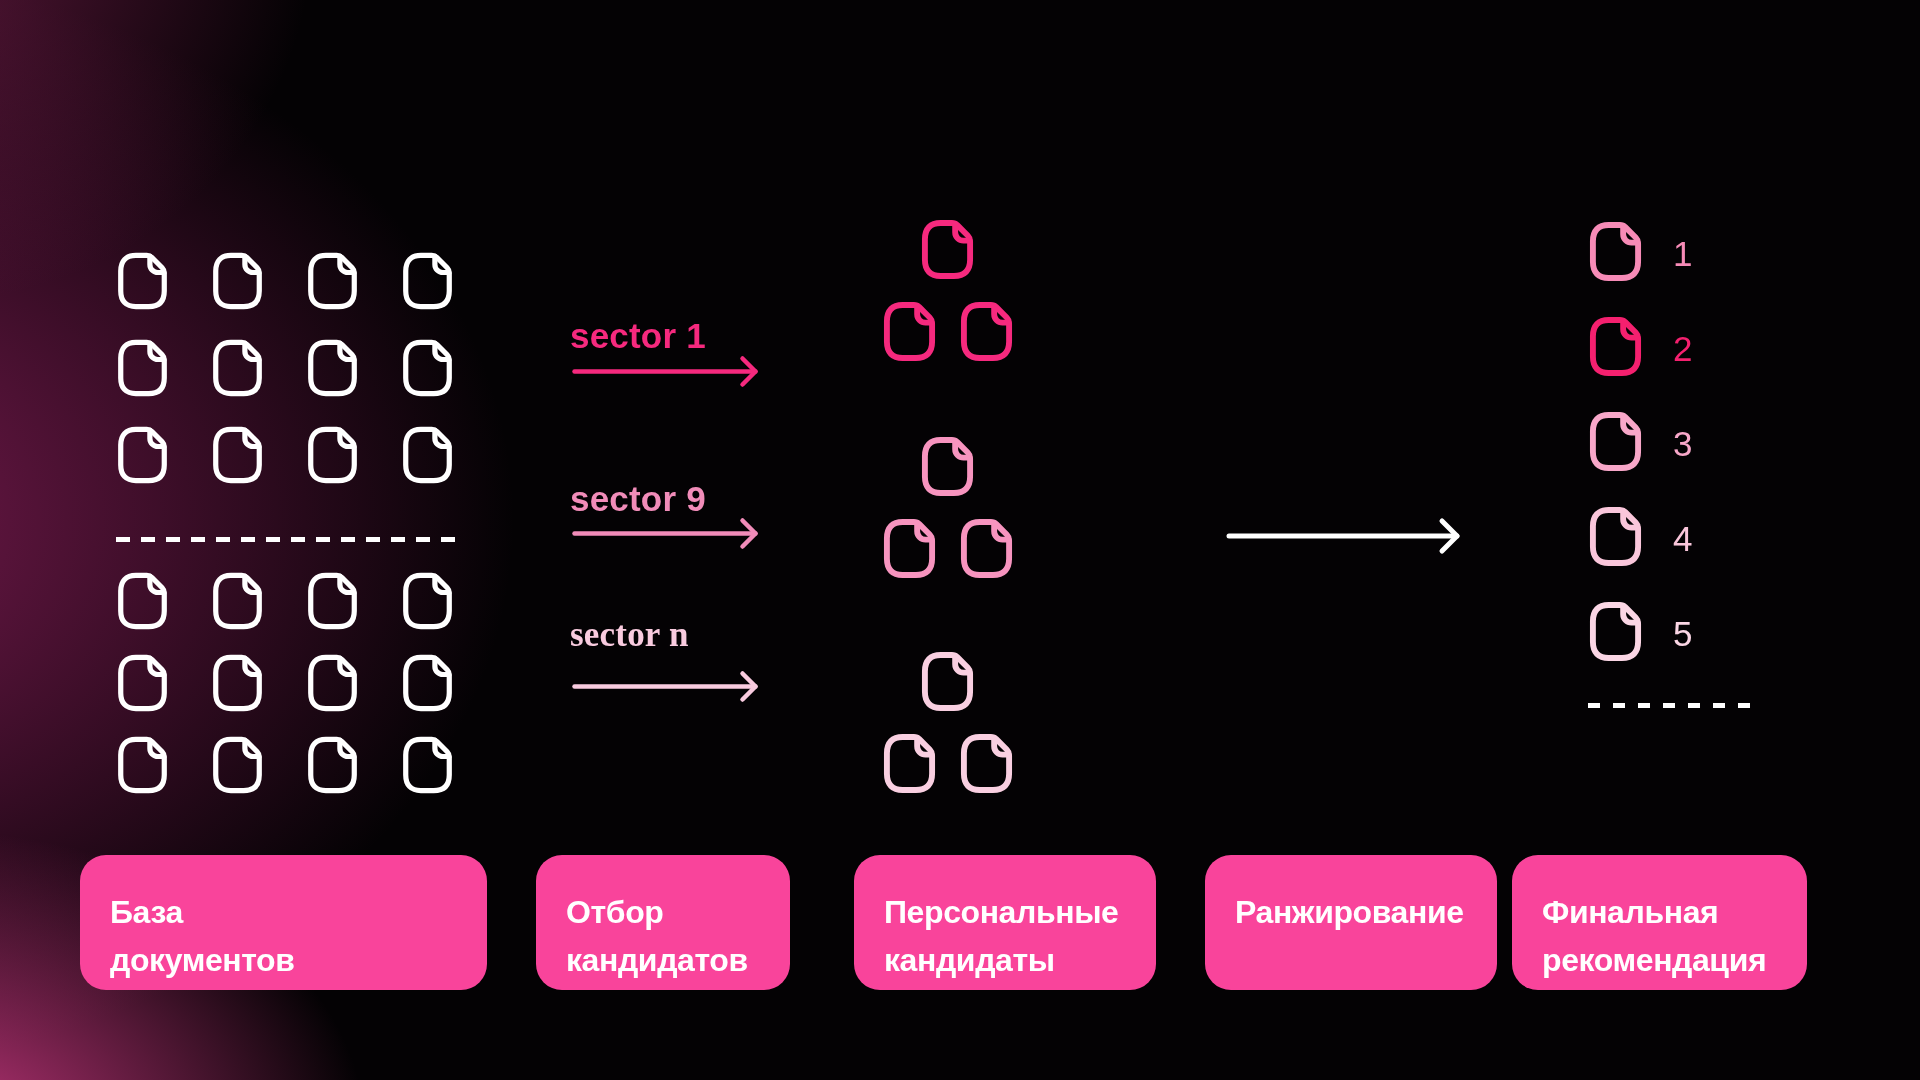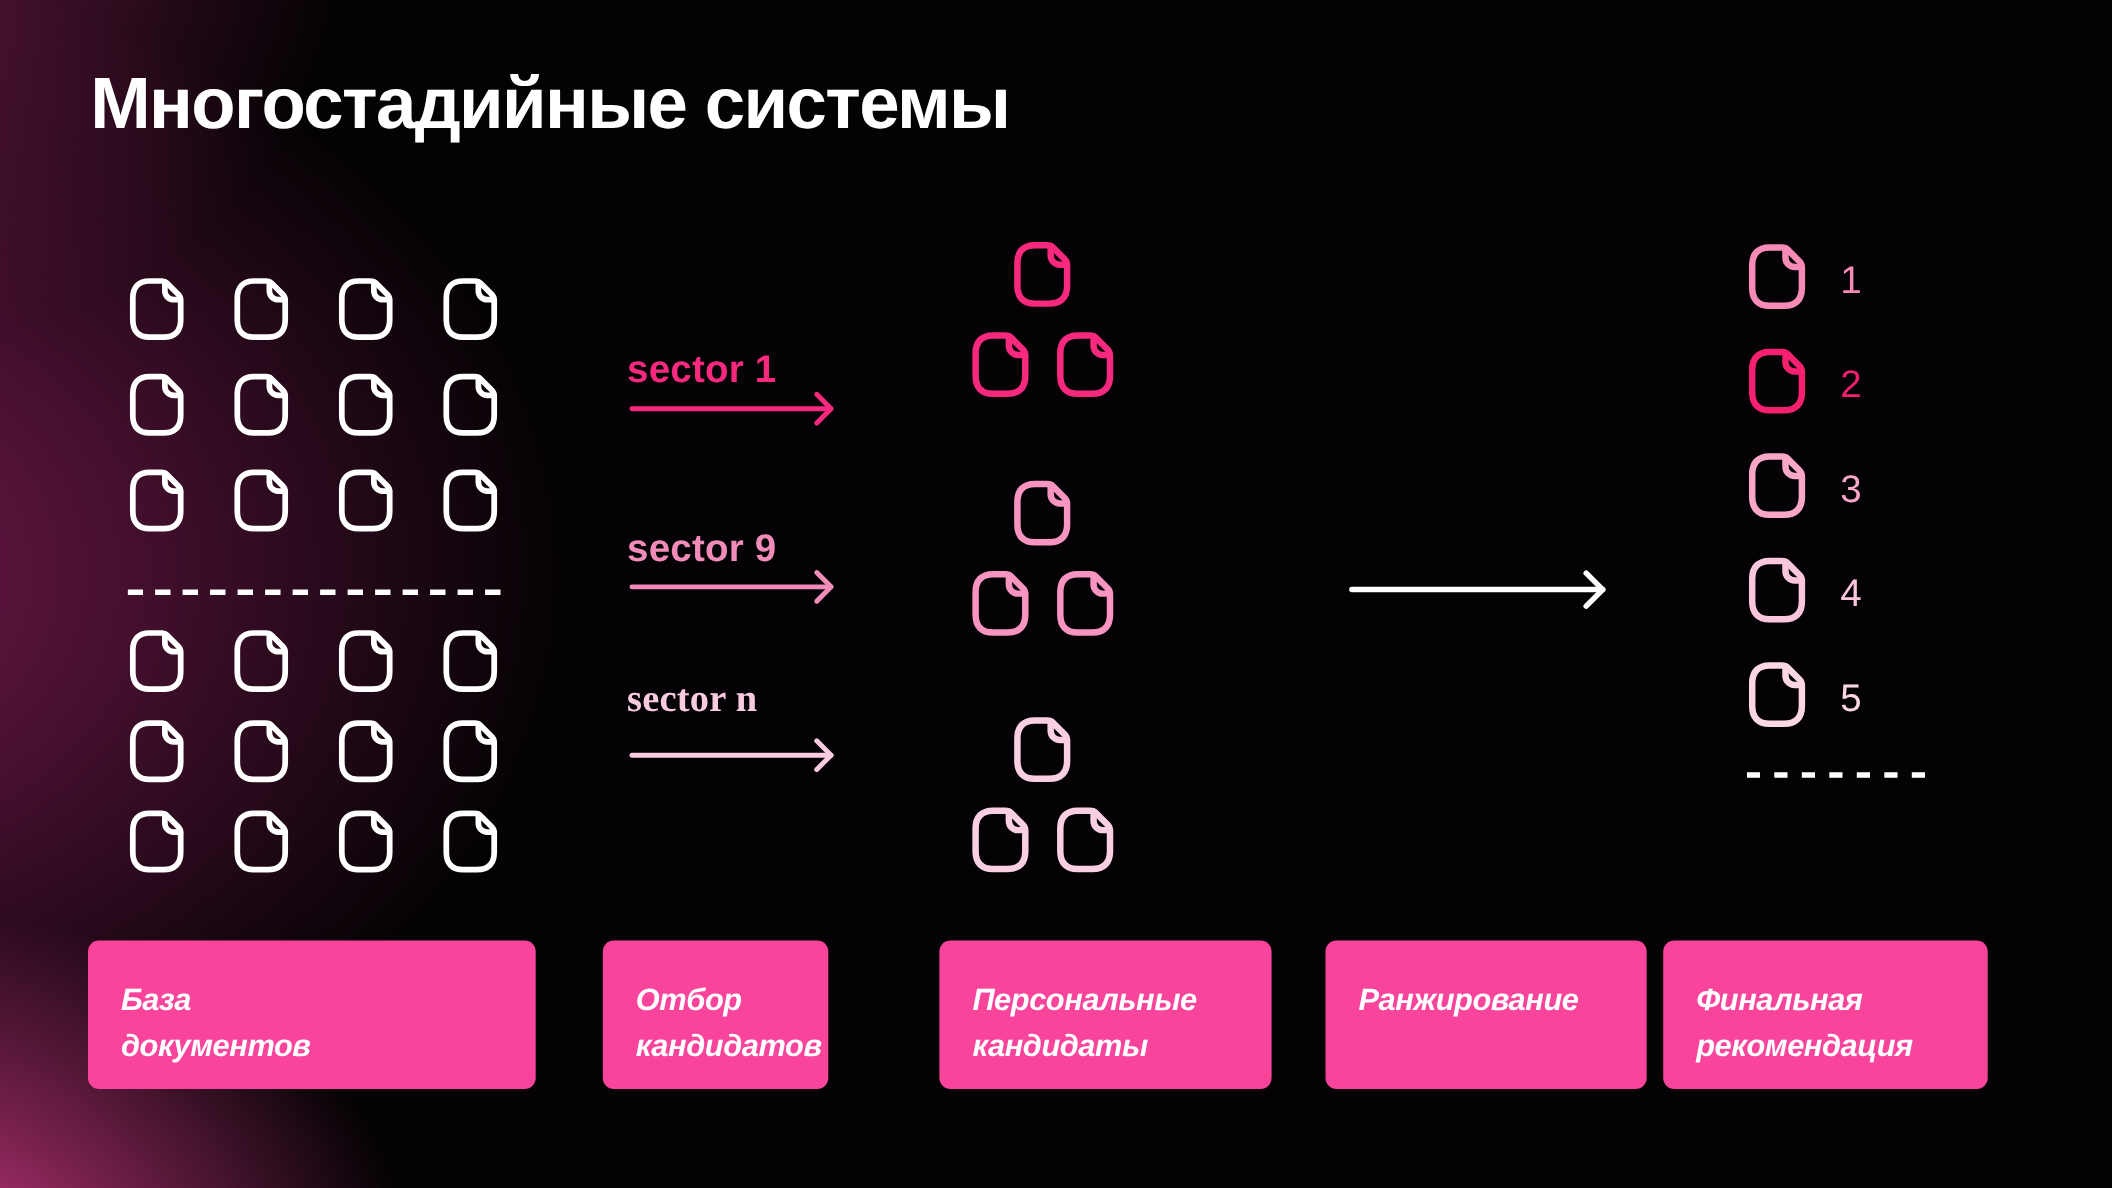--- a/index.html
+++ b/index.html
@@ -23,30 +23,29 @@
   .sector-row{position:absolute;left:570px;}
   .sector-label{font-size:35px;font-weight:600;letter-spacing:0.2px;line-height:1;}
   .sector-arrow{position:absolute;left:570px;}
   #flow-arrow{position:absolute;left:1224px;top:516px;}
   .cluster{position:absolute;left:882px;width:133px;height:146px;}
   .cluster .doc{position:absolute;}
   .rank-row{position:absolute;left:1588px;display:flex;align-items:center;gap:30px;}
   .rank-number{font-size:35px;font-weight:500;line-height:63px;}
   #rank-divider{position:absolute;left:1588px;top:695px;}
   .stage{
-    position:absolute;top:855px;height:135px;border-radius:10px;box-sizing:border-box;
-    padding:33px 30px 0;color:#fff;font-size:28px;font-weight:600;letter-spacing:-0.4px;
-    line-height:1.5;white-space:pre-line;font-style:italic;
+    position:absolute;top:855px;height:135px;border-radius:26px;box-sizing:border-box;
+    padding:33px 30px 0;color:#fff;font-size:32px;font-weight:600;letter-spacing:-0.4px;
+    line-height:1.5;white-space:pre-line;
   }
 </style>
 </head>
 <body>
 
 <div class="slide">
-  <h1 class="title">Многостадийные системы</h1>
   <div id="grid-top" class="grid">
       <div><svg width="53" height="62" viewBox="0 0 56 64" fill="none">
           <path d="M21 5H32.5C34.8 5 36.4 5.6 38 7.2L48.8 18C50.4 19.6 51 21.2 51 23.5V42.5C51 53.2 45.5 59 34.5 59H21C10.5 59 5 53.2 5 42.5V21.5C5 10.8 10.5 5 21 5Z" stroke="#FFFFFF" stroke-width="5.5" stroke-linejoin="round"></path>
           <path d="M35.8 6V14.5C35.8 19.2 39.6 23 44.3 23H50.6" stroke="#FFFFFF" stroke-width="5.5" stroke-linecap="round" stroke-linejoin="round"></path>
         </svg></div>
       <div><svg width="53" height="62" viewBox="0 0 56 64" fill="none">
           <path d="M21 5H32.5C34.8 5 36.4 5.6 38 7.2L48.8 18C50.4 19.6 51 21.2 51 23.5V42.5C51 53.2 45.5 59 34.5 59H21C10.5 59 5 53.2 5 42.5V21.5C5 10.8 10.5 5 21 5Z" stroke="#FFFFFF" stroke-width="5.5" stroke-linejoin="round"></path>
           <path d="M35.8 6V14.5C35.8 19.2 39.6 23 44.3 23H50.6" stroke="#FFFFFF" stroke-width="5.5" stroke-linecap="round" stroke-linejoin="round"></path>
         </svg></div>
       <div><svg width="53" height="62" viewBox="0 0 56 64" fill="none">
@@ -244,21 +243,21 @@
           </svg></div>
         <div class="rank-number" style="color: rgb(251, 214, 229);">5</div>
       </div>
     </div>
   <div id="rank-divider"><svg width="170" height="7" viewBox="0 0 170 7">
         <line x1="0" y1="3.5" x2="170" y2="3.5" stroke="#FFFFFF" stroke-width="5" stroke-dasharray="12 13"></line>
       </svg></div>
   <div id="stages">
       <div class="stage" style="left: 80px; width: 407px; background: rgb(249, 68, 155);">База
 документов</div>
-      <div class="stage" style="left: 548px; width: 205px; background: rgb(249, 68, 155);">Отбор
+      <div class="stage" style="left: 536px; width: 254px; background: rgb(249, 68, 155);">Отбор
 кандидатов</div>
       <div class="stage" style="left: 854px; width: 302px; background: rgb(249, 68, 155);">Персональные
 кандидаты</div>
       <div class="stage" style="left: 1205px; width: 292px; background: rgb(249, 68, 155);">Ранжирование</div>
       <div class="stage" style="left: 1512px; width: 295px; background: rgb(249, 68, 155);">Финальная
 рекомендация</div>
     </div>
 </div>
 
 </body></html>

